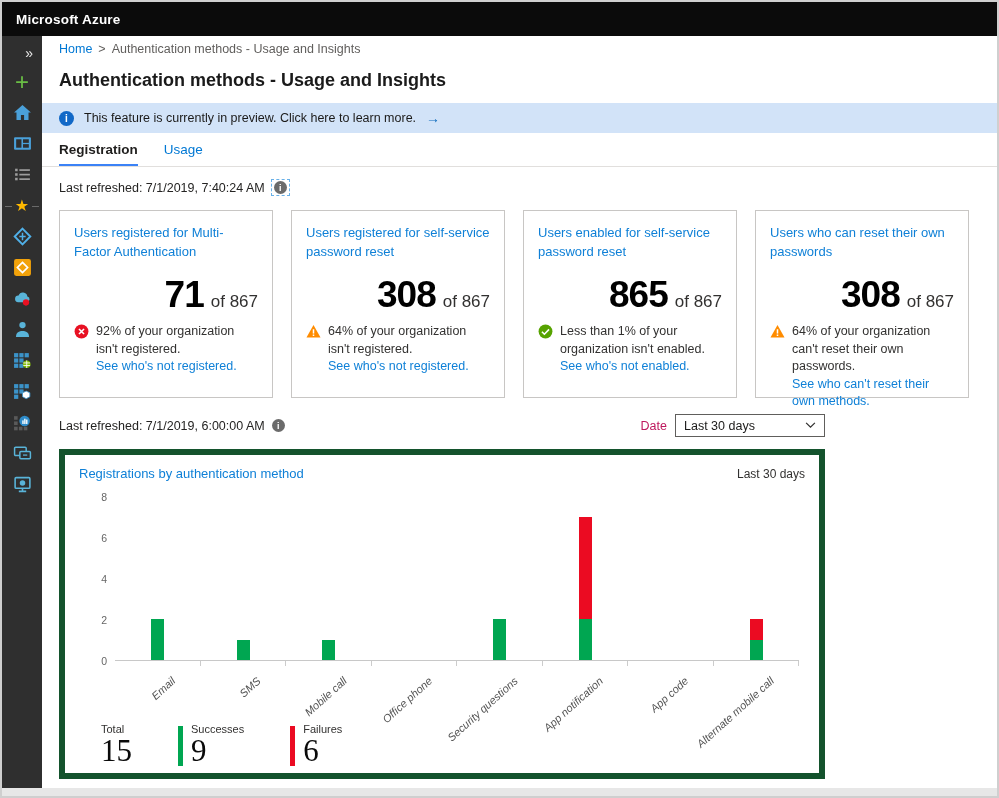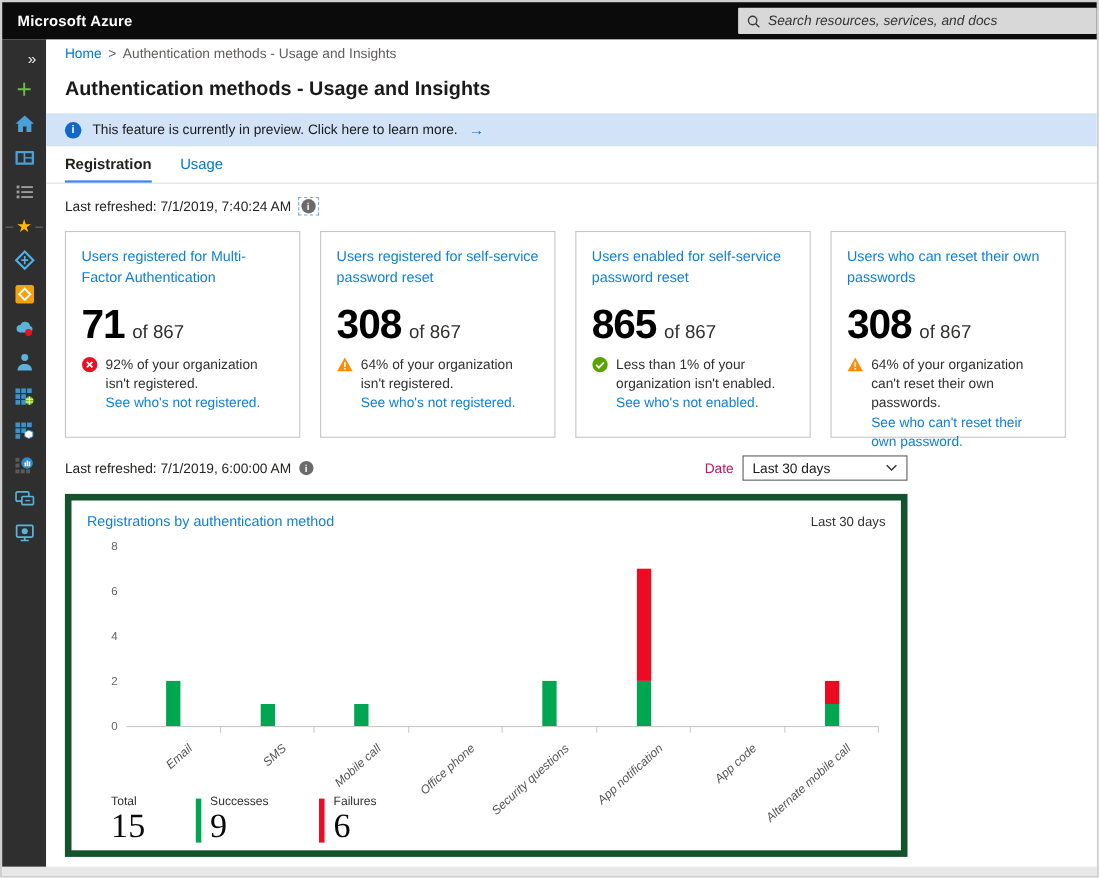--- a/index.html
+++ b/index.html
@@ -41,21 +41,21 @@
 
   .main { flex: 1 1 auto; padding: 12px 28px 0 17px; min-height: 0; }
   .refreshrow { display: flex; align-items: center; gap: 6px; font-size: 12.5px; color: #252423; }
   .dashedbox { border: 1px dashed #69b1e8; padding: 1px 2px; display: inline-flex; align-items: center; }
   .info-gray { width: 13px; height: 13px; border-radius: 50%; background: #6b6b6b; color: #fff; font-size: 9px; font-weight: 700; display: inline-flex; align-items: center; justify-content: center; }
 
   
   .cards { display: grid; grid-template-columns: repeat(4, 1fr); gap: 18px; margin-top: 14px; }
   .card { border: 1px solid #c8c6c4; background: #fff; height: 188px; padding: 13px 14px; }
   .card-title { color: #0f80d7; font-size: 13px; line-height: 1.45; min-height: 40px; }
-  .card-num-row { display: flex; align-items: baseline; gap: 7px; margin: 12px 0 10px 0; }
+  .card-num-row { display: flex; align-items: baseline; gap: 7px; margin: 12px 0 10px 0; justify-content: flex-end; }
   .card-num { font-size: 37px; font-weight: 700; color: #000; letter-spacing: -1px; line-height: 1; }
   .card-of { font-size: 17px; color: #323130; }
   .card-status { display: flex; gap: 7px; font-size: 12.5px; color: #323130; line-height: 1.4; }
   .card-status .txt a, .card-link { color: #0f80d7; cursor: pointer; }
   .sicon { flex: 0 0 auto; width: 15px; height: 15px; margin-top: 1px; }
 
   
   .daterow { display: flex; align-items: center; margin-top: 16px; width: 766px; }
   .daterow .right { margin-left: auto; display: flex; align-items: center; gap: 8px; }
   .datelabel { font-size: 12.5px; color: #be185d; padding-left: 28px; }
@@ -87,27 +87,20 @@
 
   .bottomstrip { height: 8px; background: #e7e7e7; flex: 0 0 auto; }
 </style>
 </head>
 <body>
 
 <div class="frame">
 
   <div class="topbar">
     <div class="brand">Microsoft Azure</div>
-    <div class="search">
-      <svg width="13" height="13" viewBox="0 0 14 14">
-        <circle cx="6" cy="6" r="4.4" fill="none" stroke="#3a3a3a" stroke-width="1.4"></circle>
-        <line x1="9.3" y1="9.3" x2="13" y2="13" stroke="#3a3a3a" stroke-width="1.4"></line>
-      </svg>
-      <input type="text" placeholder="Search resources, services, and docs" style="">
-    </div>
   </div>
 
   <div class="bodyrow">
 
     <div class="sidebar">
       <div class="sb-collapse">
         <span>»</span>
       </div>
       <div id="sb-items">
           <div class="sb-item">
@@ -334,21 +327,21 @@
               <div class="card-num-row">
                 <span class="card-num">308</span>
                 <span class="card-of">of 867</span>
               </div>
               <div class="card-status">
                 <svg class="sicon" viewBox="0 0 16 16">
                   <path d="M8 1 15.5 14.5H.5z" fill="#ff8c00"></path>
                   <rect x="7.2" y="5.6" width="1.6" height="4.6" fill="#fff"></rect>
                   <rect x="7.2" y="11.2" width="1.6" height="1.6" fill="#fff"></rect>
                 </svg>
-                <span class="txt">64% of your organization can't reset their own passwords.<br><span class="card-link">See who can't reset their own password.</span></span>
+                <span class="txt">64% of your organization can't reset their own passwords.<br><span class="card-link">See who can't reset their own methods.</span></span>
               </div>
             </div>
           </div>
 
         <div class="daterow">
           <span style="font-size:12.5px;color:#252423;">Last refreshed: 7/1/2019, 6:00:00 AM</span>
           <span class="info-gray" style="margin-left:7px;">i</span>
           <div class="right">
             <span class="datelabel">Date</span>
             <div class="select">

